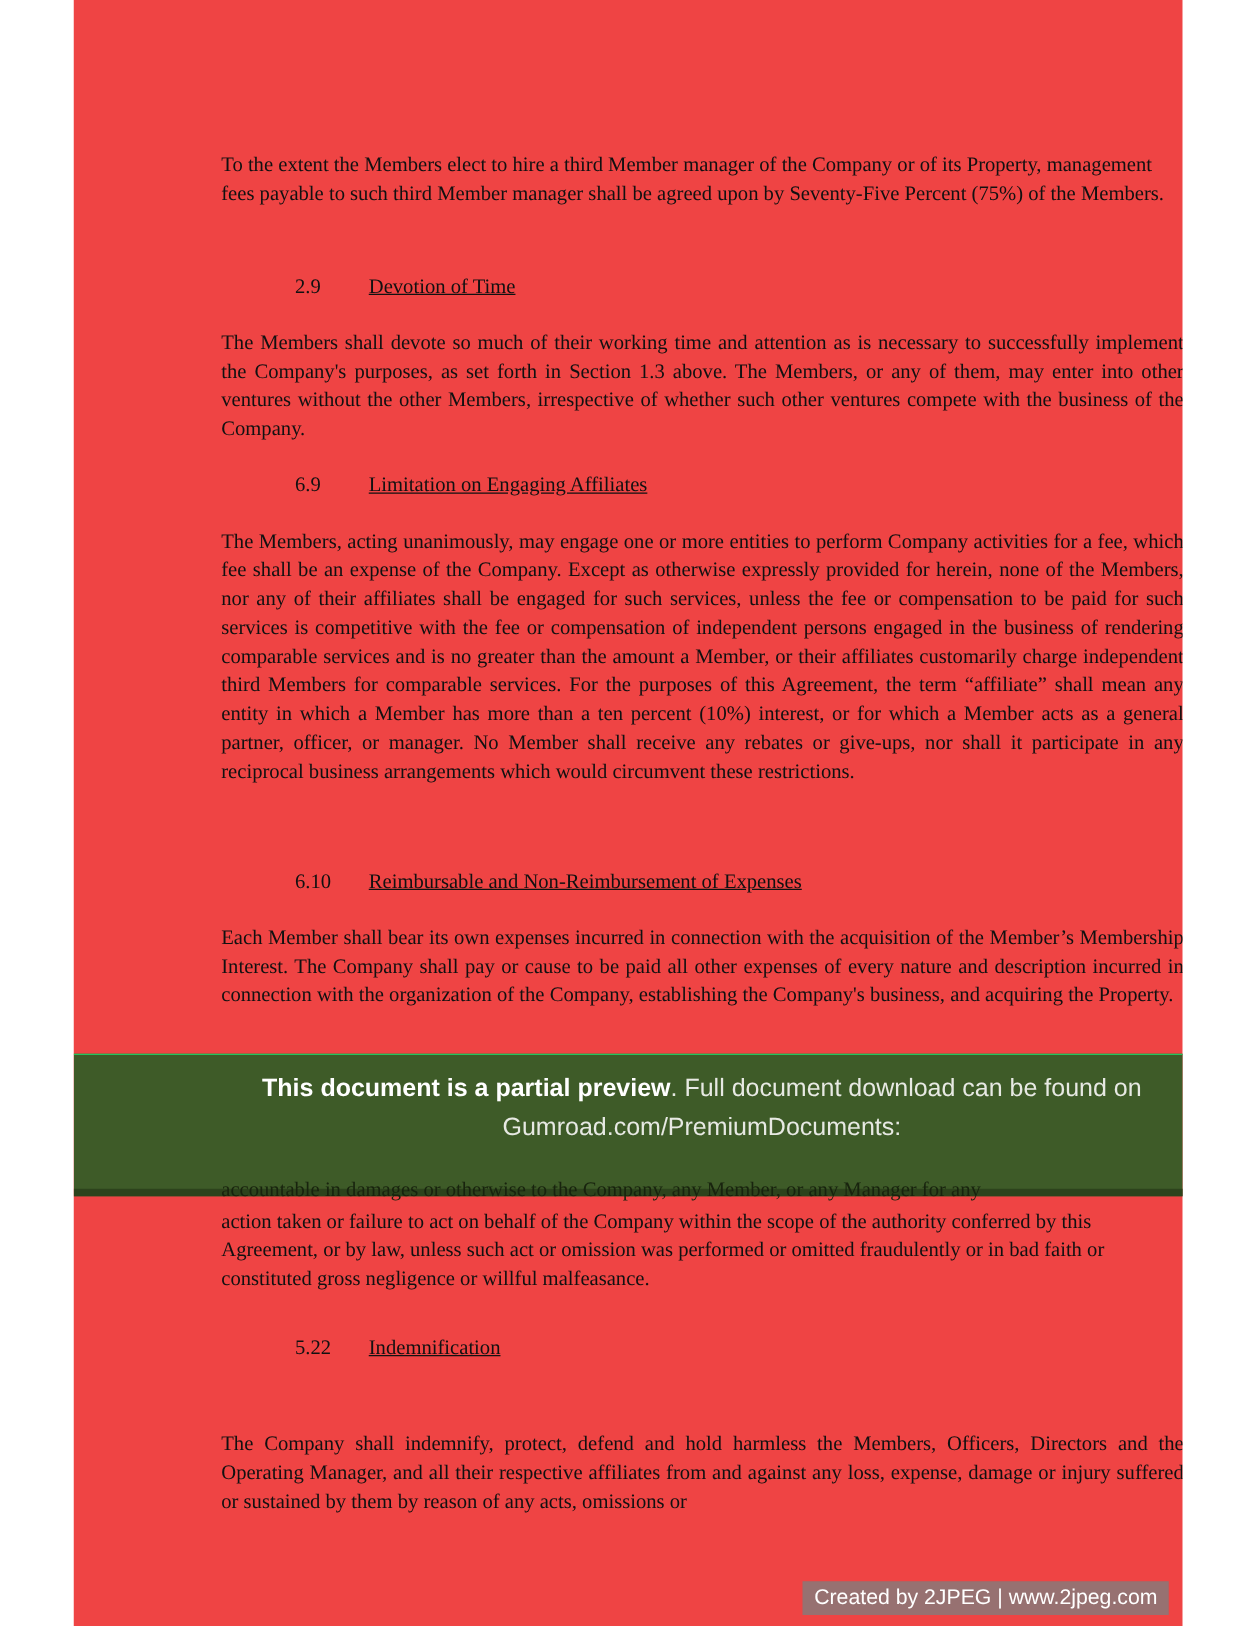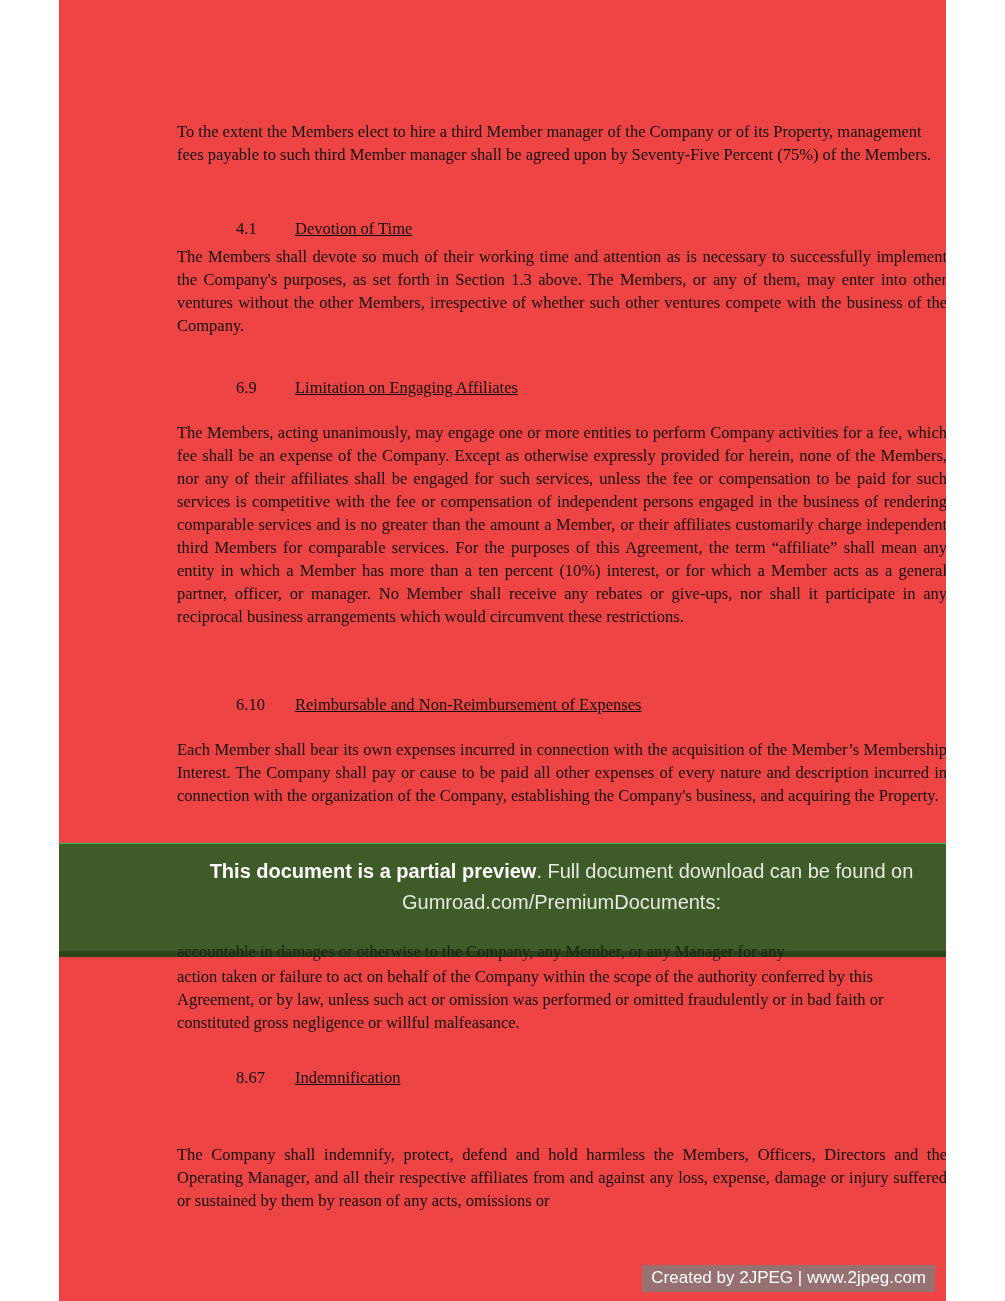--- a/index.html
+++ b/index.html
@@ -75,23 +75,23 @@
   }
 </style>
 </head>
 <body>
 
 <div class="page">
 
   <p class="block" style="top:120px">To the extent the Members elect to hire a third Member manager of the Company or of its Property, management fees payable to such third Member manager shall be agreed upon by Seventy-Five Percent (75%) of the Members.</p>
 
   <div class="heading" style="top:217px">
-    <span class="num">4.1</span><span class="title">Devotion of Time</span>
+    <span class="num">2.9</span><span class="title">Devotion of Time</span>
   </div>
-  <p class="block just" style="top:245px">The Members shall devote so much of their working time and attention as is necessary to successfully implement the Company's purposes, as set forth in Section 1.3 above.  The Members, or any of them, may enter into other ventures without the other Members, irrespective of whether such other ventures compete with the business of the Company.</p>
+  <p class="block just" style="top:262px">The Members shall devote so much of their working time and attention as is necessary to successfully implement the Company's purposes, as set forth in Section 1.3 above.  The Members, or any of them, may enter into other ventures without the other Members, irrespective of whether such other ventures compete with the business of the Company.</p>
 
   <div class="heading" style="top:376px">
     <span class="num">6.9</span><span class="title">Limitation on Engaging Affiliates</span>
   </div>
   <p class="block just" style="top:421px">The Members, acting unanimously, may engage one or more entities to perform Company activities for a fee, which fee shall be an expense of the Company.  Except as otherwise expressly provided for herein, none of the Members, nor any of their affiliates shall be engaged for such services, unless the fee or compensation to be paid for such services is competitive with the fee or compensation of independent persons engaged in the business of rendering comparable services and is no greater than the amount a Member, or their affiliates customarily charge independent third Members for comparable services. For the purposes of this Agreement, the term “affiliate” shall mean any entity in which a Member has more than a ten percent (10%) interest, or for which a Member acts as a general partner, officer, or manager.  No Member shall receive any rebates or give-ups, nor shall it participate in any reciprocal business arrangements which would circumvent these restrictions.</p>
 
   <div class="heading" style="top:693px">
     <span class="num">6.10</span><span class="title">Reimbursable and Non-Reimbursement of Expenses</span>
   </div>
   <p class="block just" style="top:738px">Each Member shall bear its own expenses incurred in connection with the acquisition of the Member’s Membership Interest.  The Company shall pay or cause to be paid all other expenses of every nature and description incurred in connection with the organization of the Company, establishing the Company's business, and acquiring the Property.</p>
@@ -99,19 +99,19 @@
   <div class="banner">
     <div><span class="banner-bold">This document is a partial preview</span><span>. Full document download can be found on</span></div>
     <div>Gumroad.com/PremiumDocuments:</div>
   </div>
 
   <div class="obscured-line">accountable in damages or otherwise to the Company, any Member, or any Manager for any</div>
 
   <p class="block" style="top:965px">action taken or failure to act on behalf of the Company within the scope of the authority conferred by this Agreement, or by law, unless such act or omission was performed or omitted fraudulently or in bad faith or constituted gross negligence or willful malfeasance.</p>
 
   <div class="heading" style="top:1066px">
-    <span class="num">8.67</span><span class="title">Indemnification</span>
+    <span class="num">5.22</span><span class="title">Indemnification</span>
   </div>
   <p class="block just" style="top:1143px">The Company shall indemnify, protect, defend and hold harmless the Members, Officers, Directors and the Operating Manager, and all their respective affiliates from and against any loss, expense, damage or injury suffered or sustained by them by reason of any acts, omissions or</p>
 
   <div class="watermark">Created by 2JPEG | www.2jpeg.com</div>
 
 </div>
 
 </body></html>

